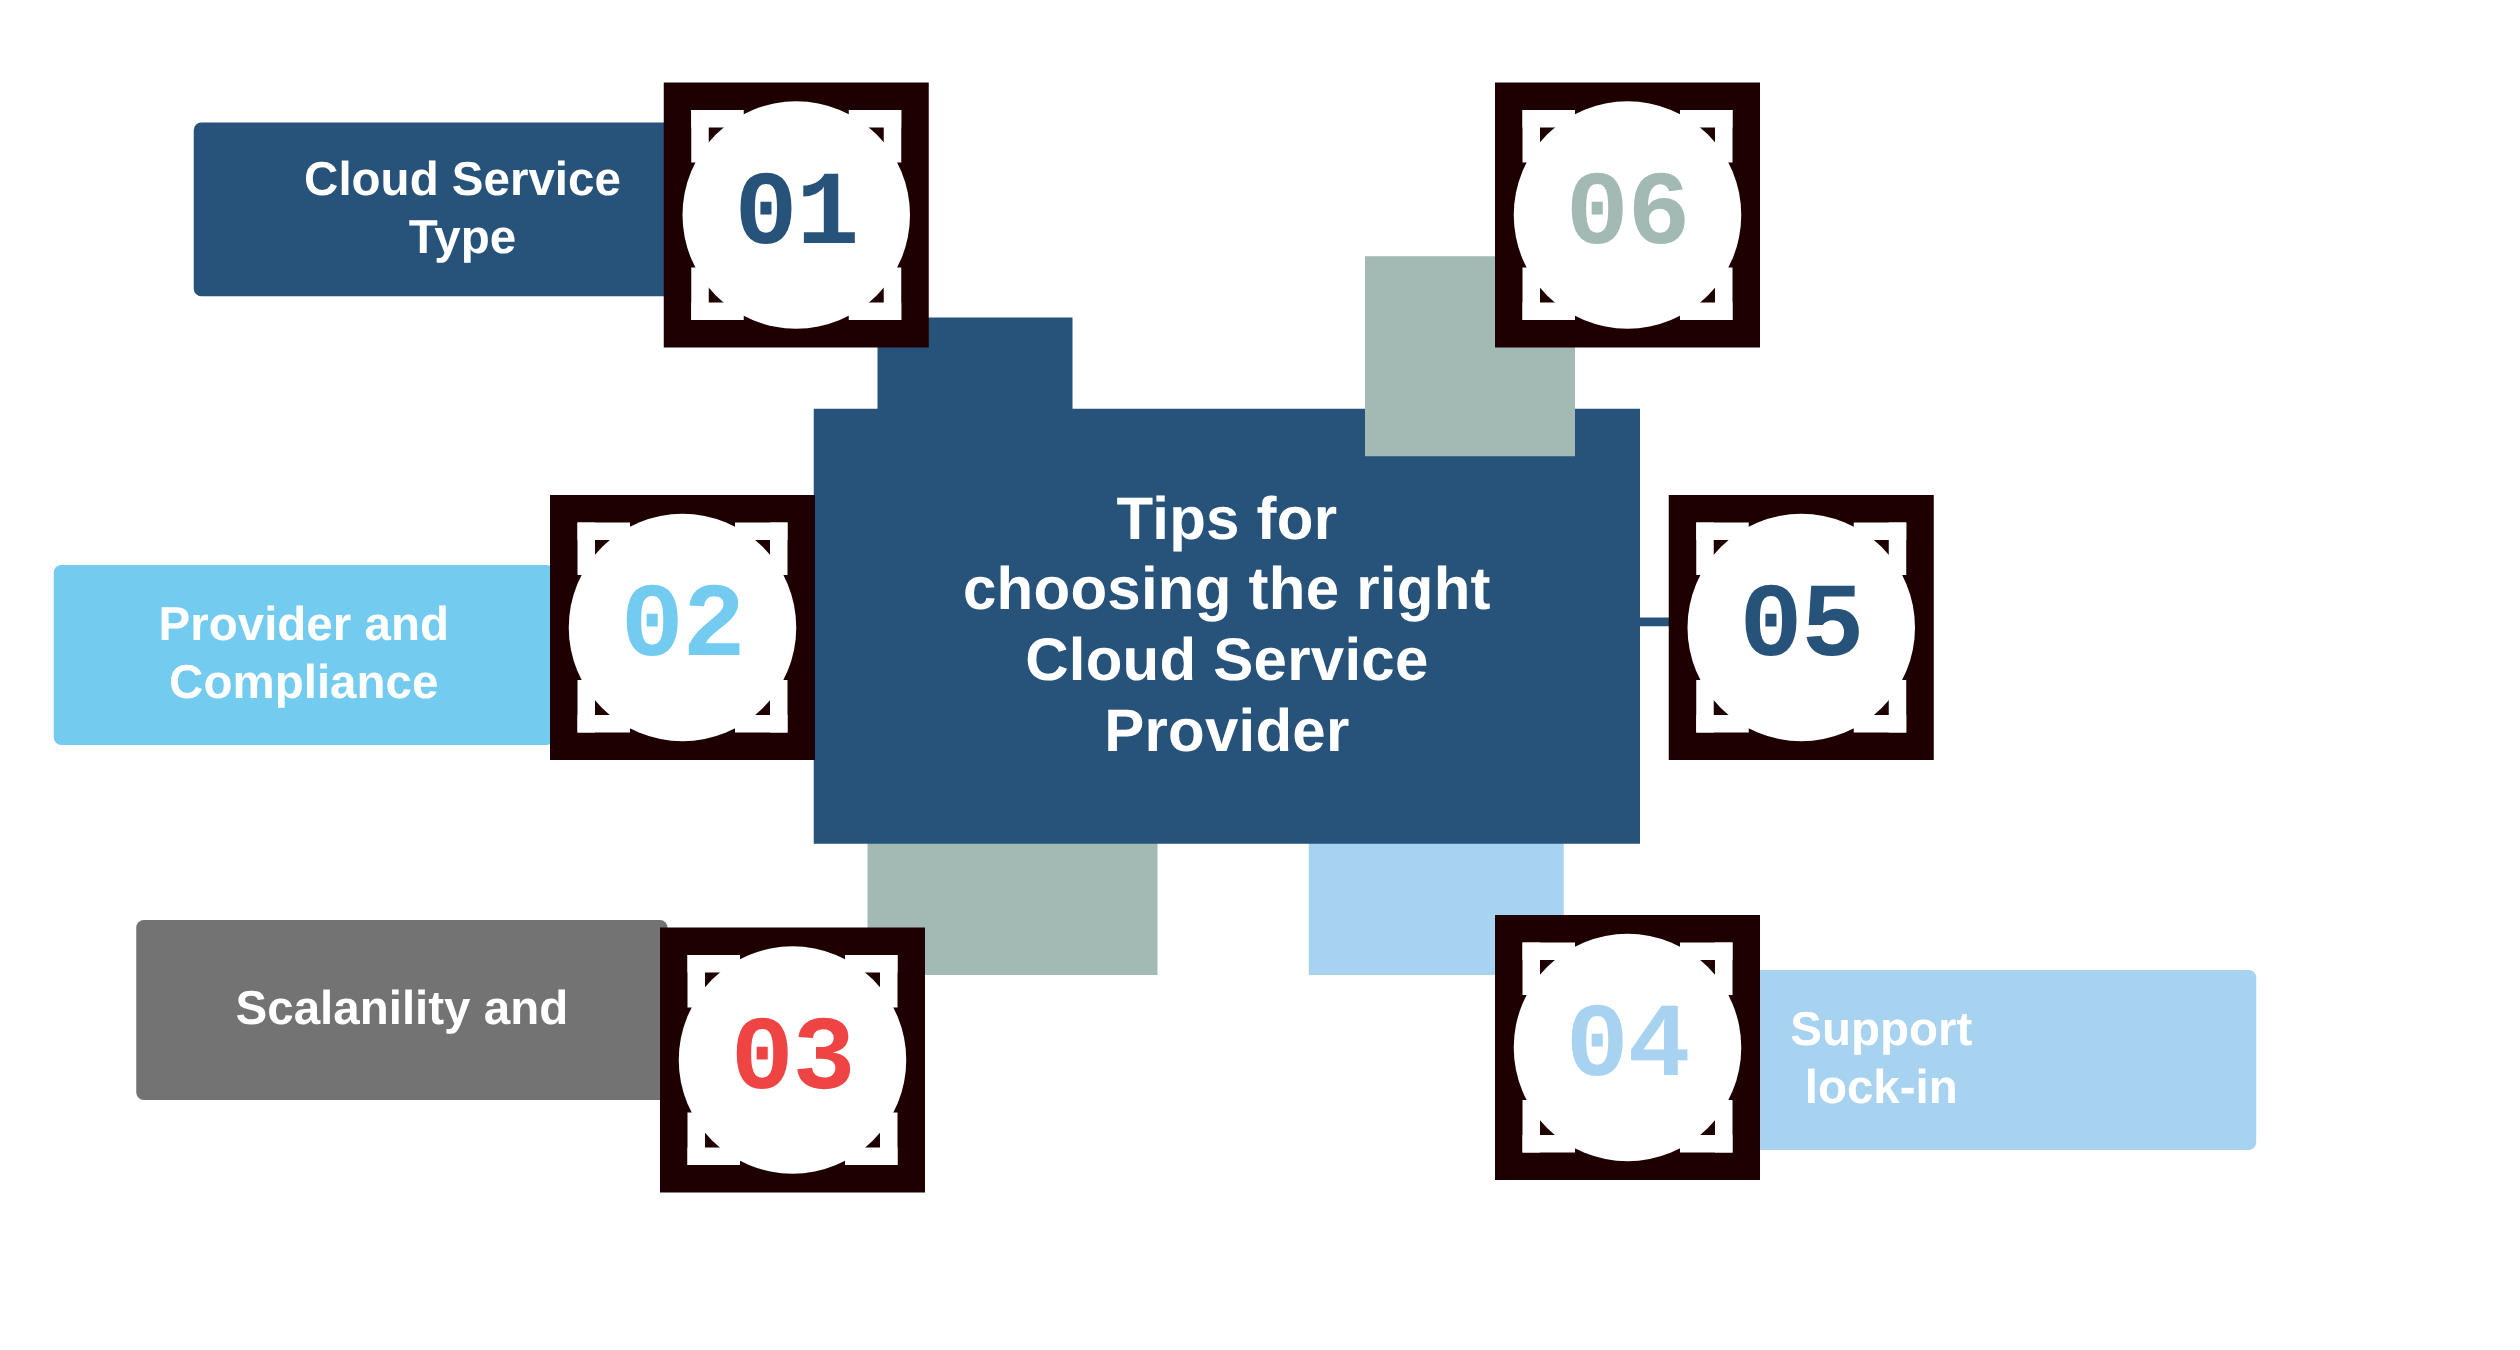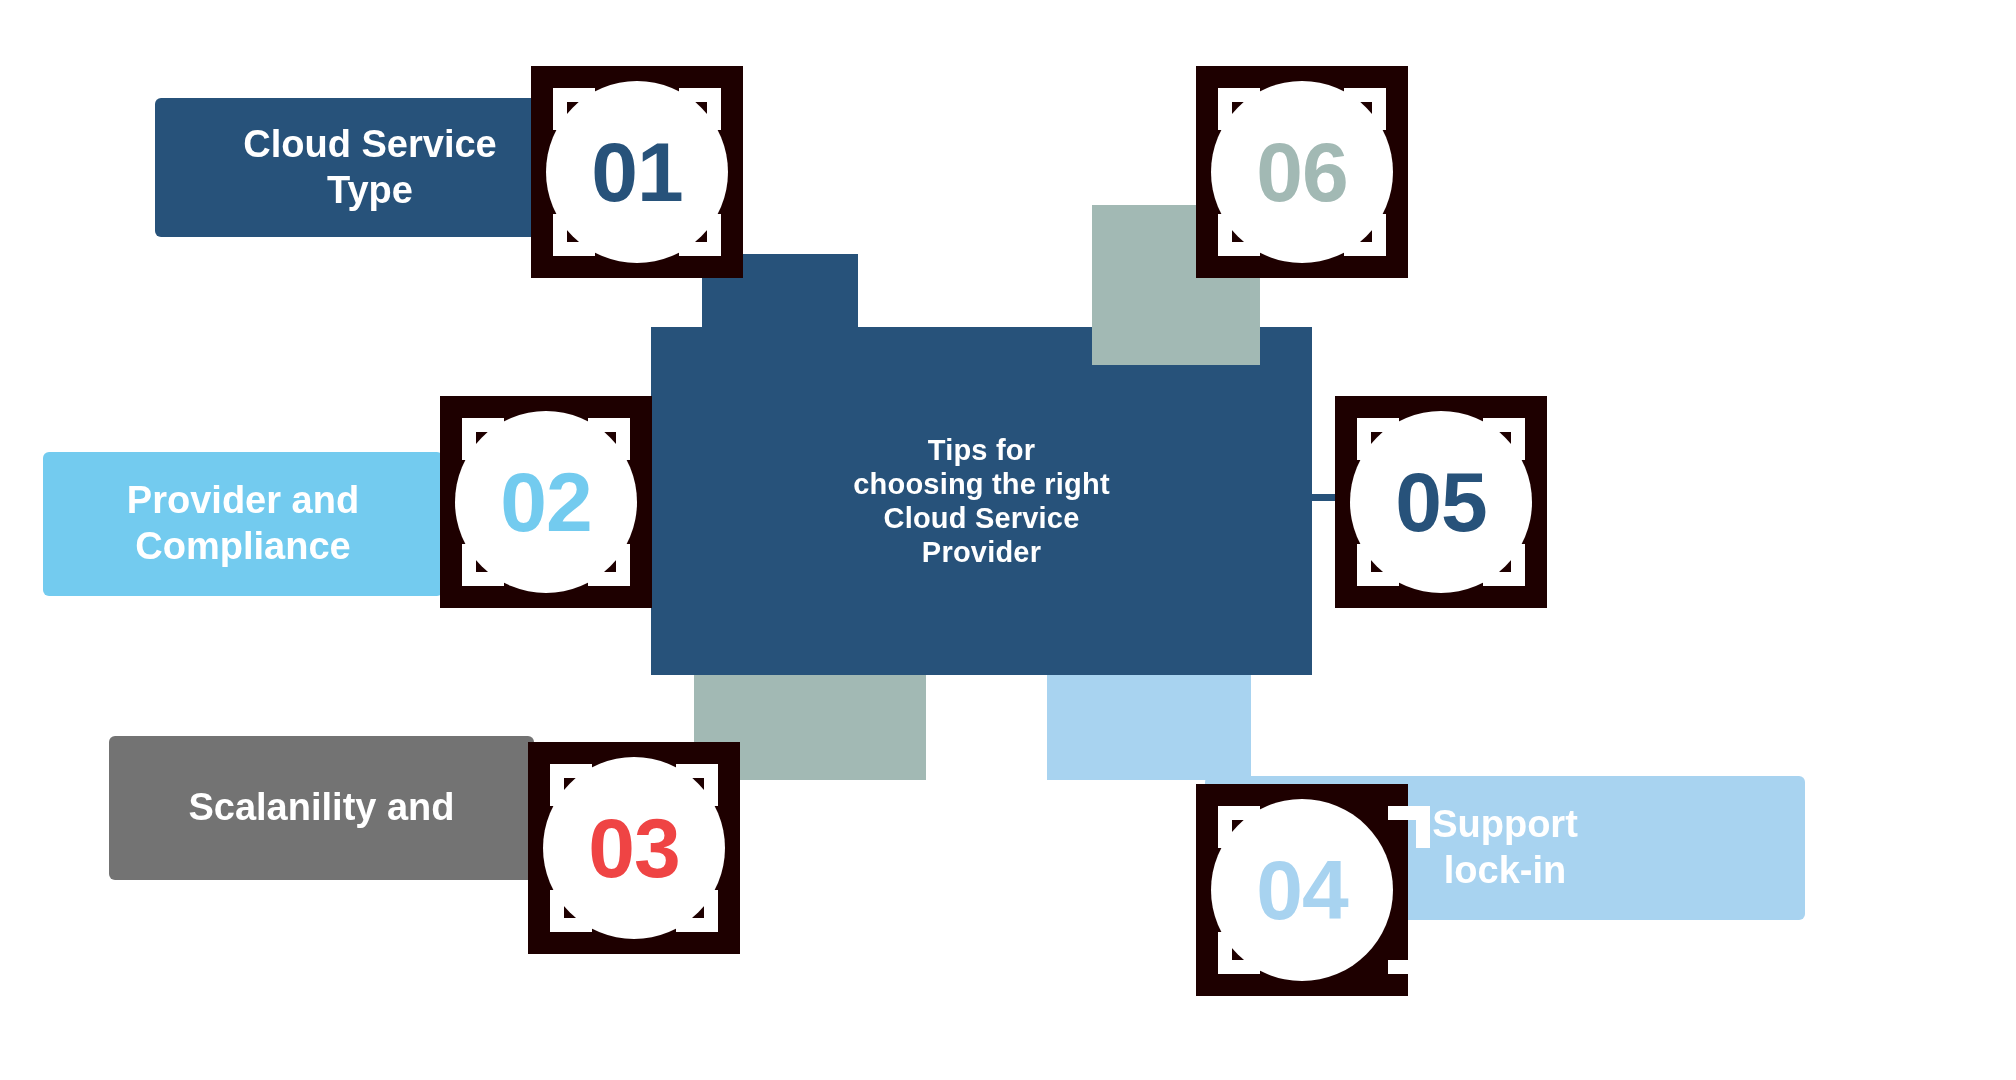--- a/index.html
+++ b/index.html
@@ -32,21 +32,21 @@
     position: absolute;
     left: 0;
     top: 0;
     width: 100%;
     height: 100%;
     display: flex;
     flex-direction: column;
     align-items: center;
     justify-content: center;
     color: #ffffff;
-    font-size: 29px;
+    font-size: 48px;
     font-weight: bold;
     line-height: 1.18;
     text-align: center;
     letter-spacing: 0.2px;
   }
 
   
   .tab {
     position: absolute;
     z-index: 5;
@@ -89,20 +89,21 @@
     height: 7px;
     z-index: 4;
   }
 
   
   .badge {
     position: absolute;
     width: 212px;
     height: 212px;
     z-index: 9;
+    font-family: Liberation Mono, monospace;
   }
   .badge .frame {
     position: absolute;
     left: 0;
     top: 0;
     width: 212px;
     height: 212px;
     background: #1E0000;
   }
   .badge .notch {
@@ -174,21 +175,21 @@
   .badge-05{ left: 1335px; top: 396px; border-radius: 10px; }
   .badge-05 .disc { color: #27527A; }
 
   
   .pill-03 { left: 109px; top: 736px; width: 425px; height: 144px; background: #737373; }
   .badge-03{ left: 528px; top: 742px; }
   .badge-03 .disc { color: #ef4444; }
 
   
   .pill-04 { left: 1205px; top: 776px; width: 600px; height: 144px; background: #A8D3F0; }
-  .badge-04{ left: 1196px; top: 784px; padding-left: 44px; }
+  .badge-04{ left: 1196px; top: 732px; }
   .badge-04 .disc { color: #A8D3F0; }
 
   
   .conn-02 { left: 600px; top: 494px;  width: 120px; background: #73CBEF; }
   .conn-05 { left: 1270px; top: 494px; width: 110px; background: #27527A; }
 </style>
 </head>
 <body>
 
 <div id="canvas">

